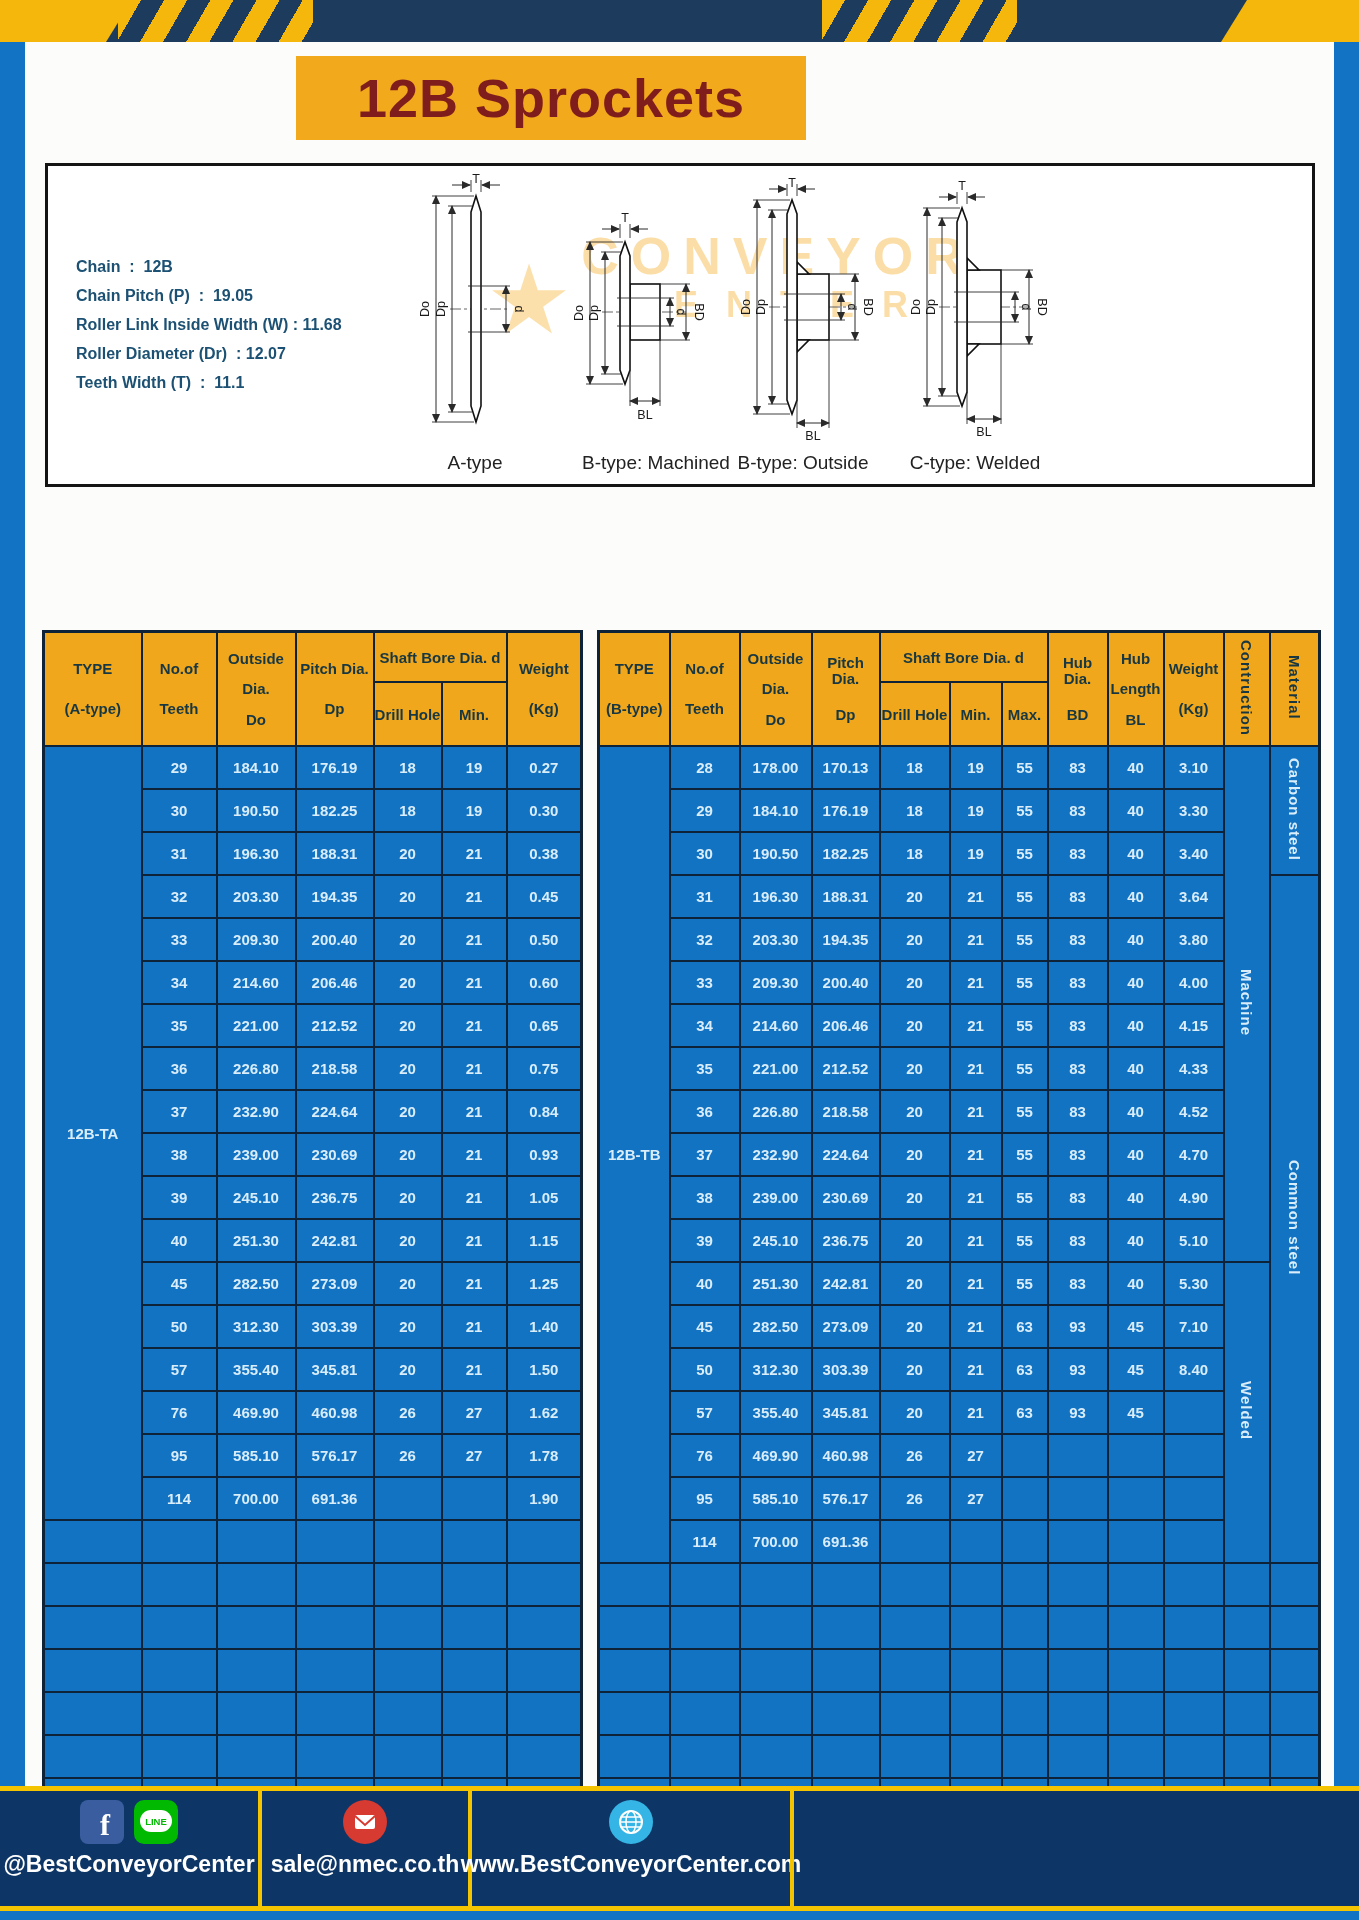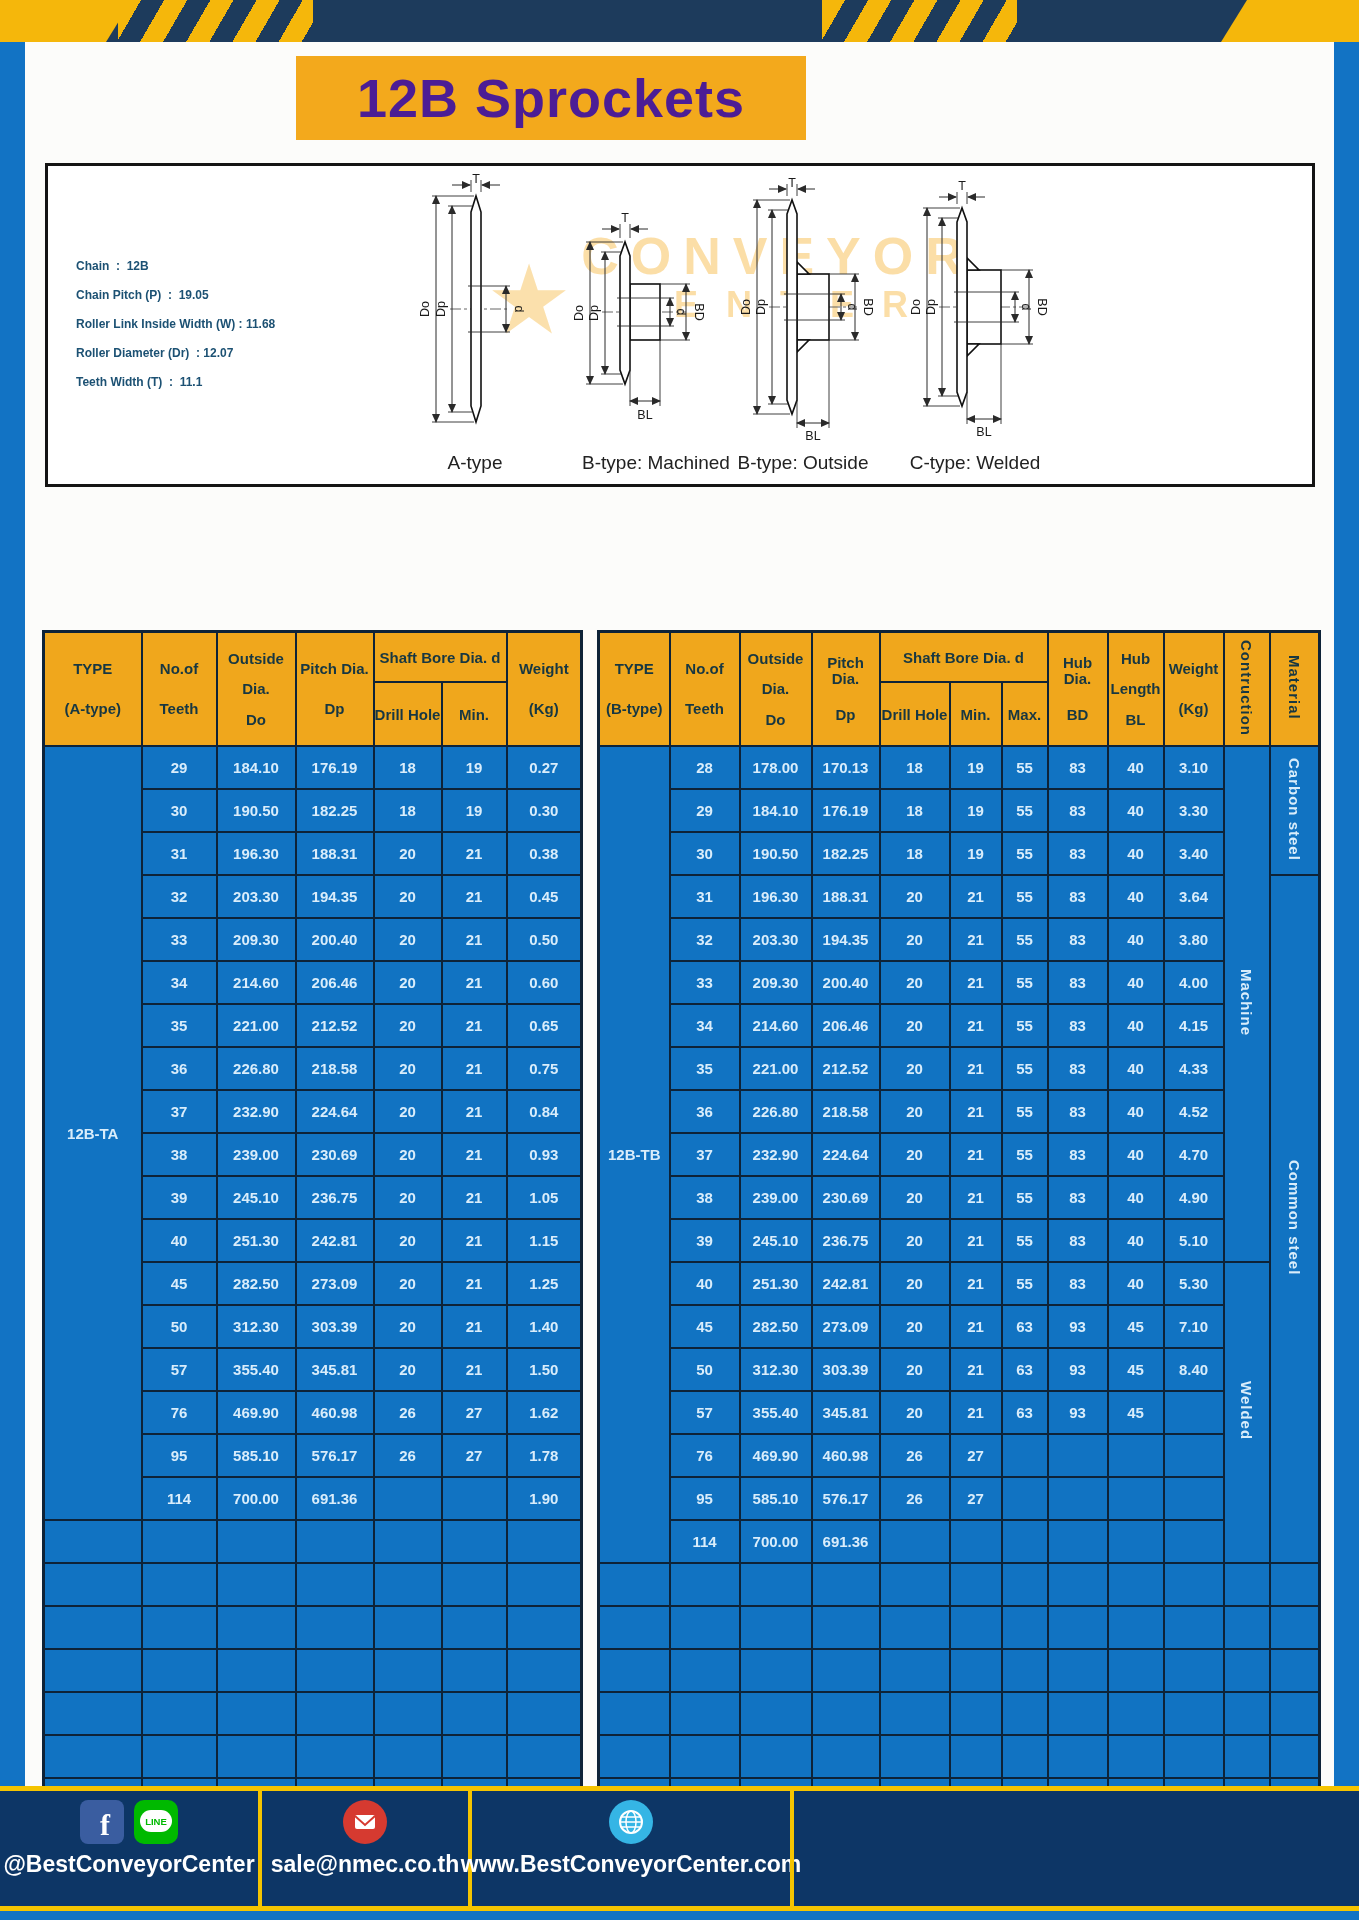--- a/index.html
+++ b/index.html
@@ -12,27 +12,27 @@
   .stripes{position:absolute;top:0;width:195px;height:42px;
            background:repeating-linear-gradient(120deg,#f5b70b 0 20px,#1d3b5c 20px 40px);}
   .corner-l{position:absolute;left:0;top:0;width:132px;height:42px;background:#f5b70b;
             clip-path:polygon(0 0,100% 0,calc(100% - 26px) 100%,0 100%);}
   .corner-r{position:absolute;right:0;top:0;width:138px;height:42px;background:#f5b70b;
             clip-path:polygon(26px 0,100% 0,100% 100%,0 100%);}
 
   
   .banner{position:absolute;left:296px;top:56px;width:510px;height:84px;background:#f3a91c;
           display:flex;align-items:center;justify-content:center;z-index:4;}
-  .banner .t{font-size:54px;font-weight:bold;color:#4c1d95;letter-spacing:1px;}
+  .banner .t{font-size:54px;font-weight:bold;color:#7f1d1d;letter-spacing:1px;}
 
   
   .spec-box{position:absolute;left:45px;top:163px;width:1270px;height:324px;background:#ffffff;
             border:3px solid #141414;box-sizing:border-box;}
   .spec-lines{position:absolute;left:28px;top:86px;z-index:3;}
-  .spec-lines div{font-size:12px;font-weight:bold;color:#1c5173;line-height:29px;white-space:pre;}
+  .spec-lines div{font-size:16px;font-weight:bold;color:#1c5173;line-height:29px;white-space:pre;}
 
   .watermark{position:absolute;left:420px;top:62px;width:620px;text-align:center;z-index:1;
              color:rgba(246,186,72,0.48);font-weight:bold;line-height:1.1;}
   .watermark .l1{font-size:58px;letter-spacing:30px;}
   .watermark .l2{font-size:52px;letter-spacing:12px;}
   .watermark .l3{font-size:36px;letter-spacing:28px;}
   .wm-logo{position:absolute;left:438px;top:78px;font-size:96px;color:rgba(246,186,72,0.45);z-index:1;}
 
   .diag{position:absolute;top:8px;width:160px;height:272px;z-index:2;}
   .diag svg{width:160px;height:272px;display:block;}

